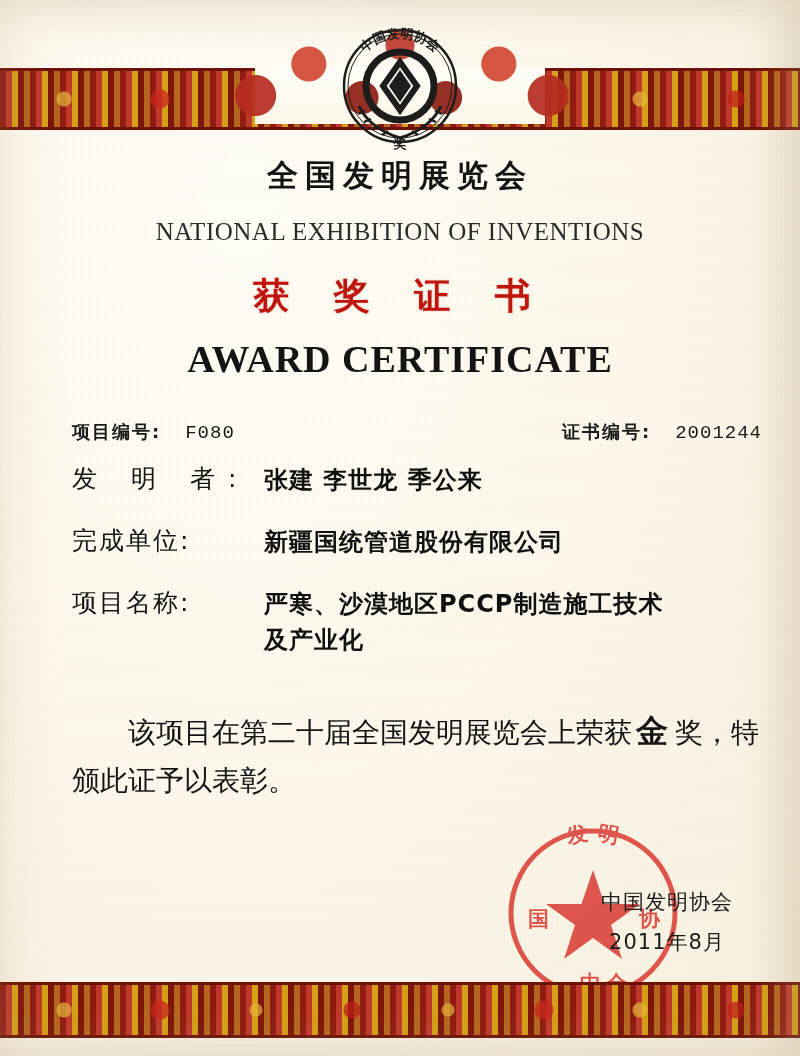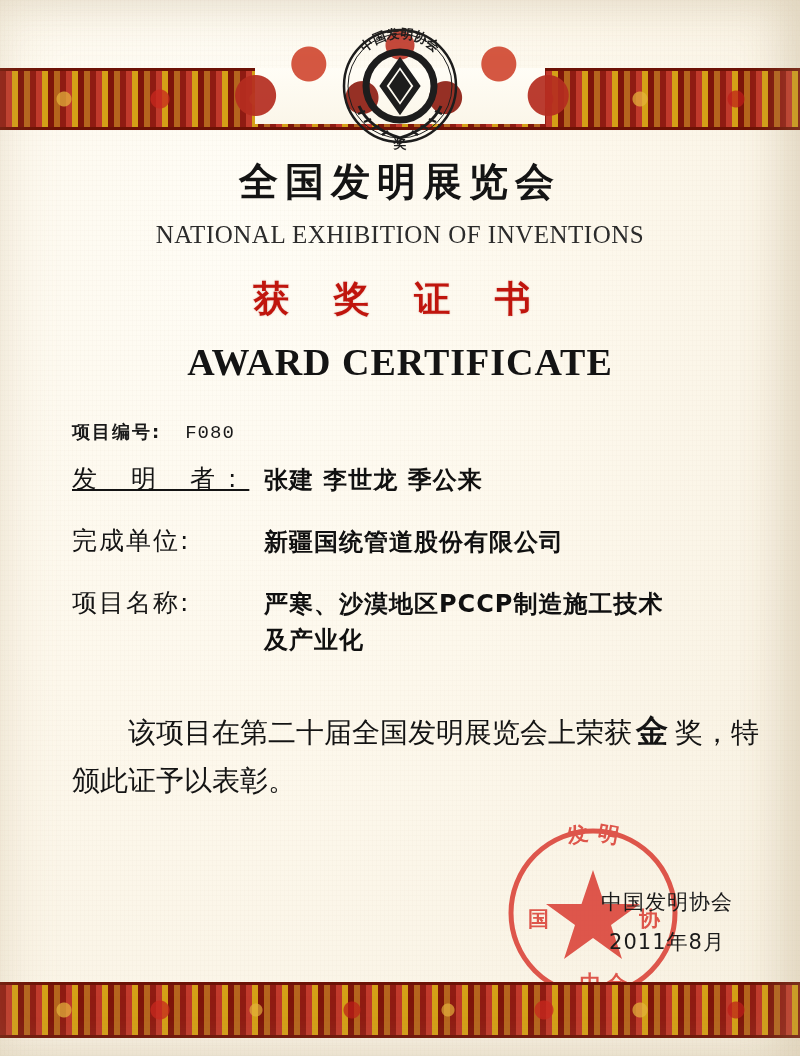--- a/index.html
+++ b/index.html
@@ -108,33 +108,33 @@
 
   
   .title-block {
     position: absolute;
     top: 160px;
     left: 0;
     width: 800px;
     text-align: center;
   }
   .title-cn {
-    font-family: Liberation Serif, serif;
-    font-weight: bold;
-    font-size: 39px;
+    font-family: Liberation Mono, monospace;
+    font-weight: bold;
+    font-size: 31px;
     letter-spacing: 7px;
     color: #141414;
     line-height: 1.15;
   }
   .title-en {
     font-family: "Liberation Serif", serif;
     font-size: 25px;
     letter-spacing: 0.5px;
     color: #2b2b2b;
-    margin-top: 16px;
+    margin-top: 22px;
   }
   .award-cn {
     font-family: "DejaVu Sans", sans-serif;
     font-weight: bold;
     font-size: 36px;
     letter-spacing: 16px;
     color: #c0150d;
     margin-top: 26px;
     text-shadow: 0 0 2px rgba(150,20,10,0.3);
   }
@@ -185,21 +185,21 @@
     margin-bottom: 26px;
   }
   .field-label {
     font-family: "DejaVu Sans", sans-serif;
     font-size: 25px;
     color: #141414;
     white-space: nowrap;
     min-width: 186px;
     letter-spacing: 2px;
   }
-  .field-label.spaced { letter-spacing: 13px; text-decoration: underline; }
+  .field-label.spaced { letter-spacing: 13px; }
   .field-value {
     font-family: "DejaVu Sans", sans-serif;
     font-weight: bold;
     font-size: 24px;
     color: #101010;
     letter-spacing: 1px;
     line-height: 1.5;
     padding-left: 6px;
   }
   .field-value .line2 { display: block; }
@@ -290,20 +290,24 @@
     <div class="title-cn">全国发明展览会</div>
     <div class="title-en">NATIONAL EXHIBITION OF INVENTIONS</div>
     <div class="award-cn">获 奖 证 书</div>
     <div class="award-en">AWARD CERTIFICATE</div>
   </div>
 
   <div class="numbers-row">
     <div class="num-group">
       <span class="num-label">项目编号:</span>
       <span class="num-value">F080</span>
+    </div>
+    <div class="num-group">
+      <span class="num-label">证书编号:</span>
+      <span class="num-value">2001244</span>
     </div>
   </div>
 
   <div class="fields">
 
     <div class="field-row">
       <span class="field-label spaced">发 明 者:</span>
       <span class="field-value">张建 李世龙 季公来</span>
     </div>
 

